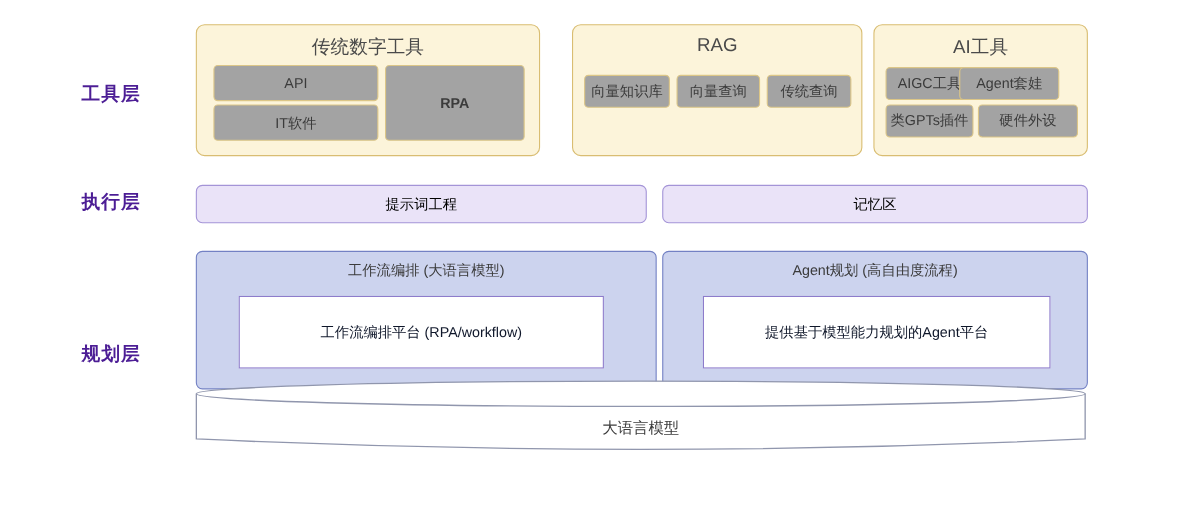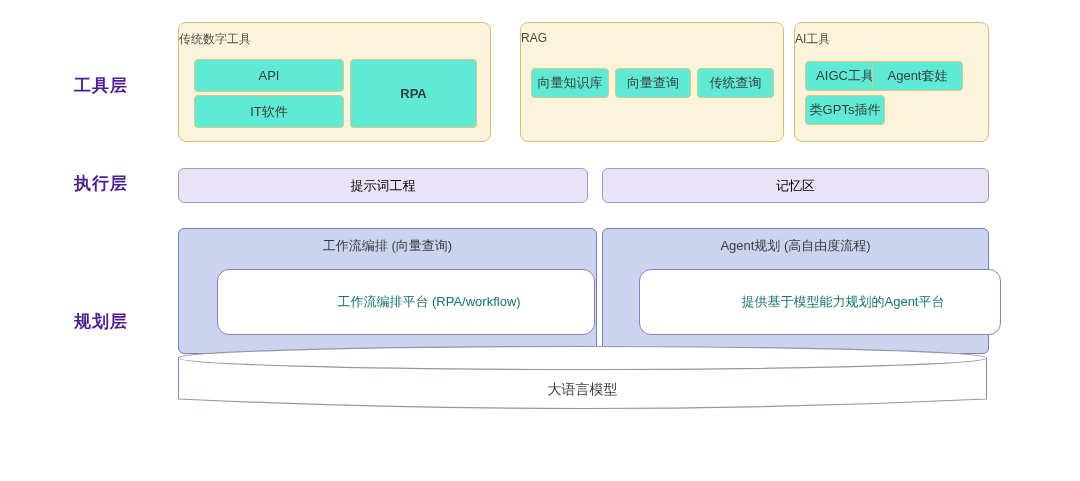--- a/index.html
+++ b/index.html
@@ -27,26 +27,27 @@
     position: absolute;
     border-radius: 8px;
   }
   .yellow {
     background: #fcf4da;
     border: 1px solid #d9bd72;
   }
   .group-title {
     position: absolute;
     left: 0; right: 0; top: 8px;
-    font-size: 12px;
+    text-align: center;
+    font-size: 17px;
     color: #4a4a4a;
   }
   .chip {
     position: absolute;
-    background: #5eead4;
+    background: #a3a3a3;
     border: 1px solid #dcc687;
     border-radius: 4px;
     display: flex;
     align-items: center;
     justify-content: center;
     font-size: 13px;
     color: #3b3b3b;
     white-space: nowrap;
   }
   .purple-bar {
@@ -70,27 +71,26 @@
     position: absolute;
     left: 0; right: 0; top: 8px;
     text-align: center;
     font-size: 13px;
     color: #3b3b3b;
   }
   .inner-white {
     position: absolute;
     background: #ffffff;
     border: 1px solid #8d7ccb;
-    border-radius: 12px;
+    border-radius: 0;
     display: flex;
     align-items: center;
     justify-content: center;
     font-size: 13px;
-    color: #0f766e;
-    padding-left: 46px;
+    color: #0f172a;
   }
   .cylinder {
     position: absolute;
     left: 177px;
     top: 345px;
     width: 811px;
     height: 74px;
   }
   .cylinder svg {
     position: absolute;
@@ -126,27 +126,28 @@
     <div class="chip" style="left:10px; top:45px; width:76px; height:28px;">向量知识库</div>
     <div class="chip" style="left:94px; top:45px; width:74px; height:28px;">向量查询</div>
     <div class="chip" style="left:176px; top:45px; width:75px; height:28px;">传统查询</div>
   </div>
 
   <div class="group yellow" style="left:794px; top:22px; width:193px; height:118px;">
     <div class="group-title">AI工具</div>
     <div class="chip" style="left:10px; top:38px; width:78px; height:28px;">AIGC工具</div>
     <div class="chip" style="left:77px; top:38px; width:89px; height:28px;">Agent套娃</div>
     <div class="chip" style="left:10px; top:72px; width:78px; height:28px;">类GPTs插件</div>
+    <div class="chip" style="left:94px; top:72px; width:89px; height:28px;">硬件外设</div>
   </div>
 
   <div class="purple-bar" style="left:178px; top:168px; width:408px; height:33px;">提示词工程</div>
   <div class="purple-bar" style="left:602px; top:168px; width:385px; height:33px;">记忆区</div>
 
   <div class="blue-panel" style="left:178px; top:228px; width:417px; height:124px;">
-    <div class="panel-title">工作流编排 (向量查询)</div>
+    <div class="panel-title">工作流编排 (大语言模型)</div>
     <div class="inner-white" style="left:38px; top:40px; width:330px; height:64px;">工作流编排平台 (RPA/workflow)</div>
   </div>
 
   <div class="blue-panel" style="left:602px; top:228px; width:385px; height:124px;">
     <div class="panel-title">Agent规划 (高自由度流程)</div>
     <div class="inner-white" style="left:36px; top:40px; width:314px; height:64px;">提供基于模型能力规划的Agent平台</div>
   </div>
 
   <div class="cylinder">
     <svg width="811" height="74" viewBox="0 0 811 74">

